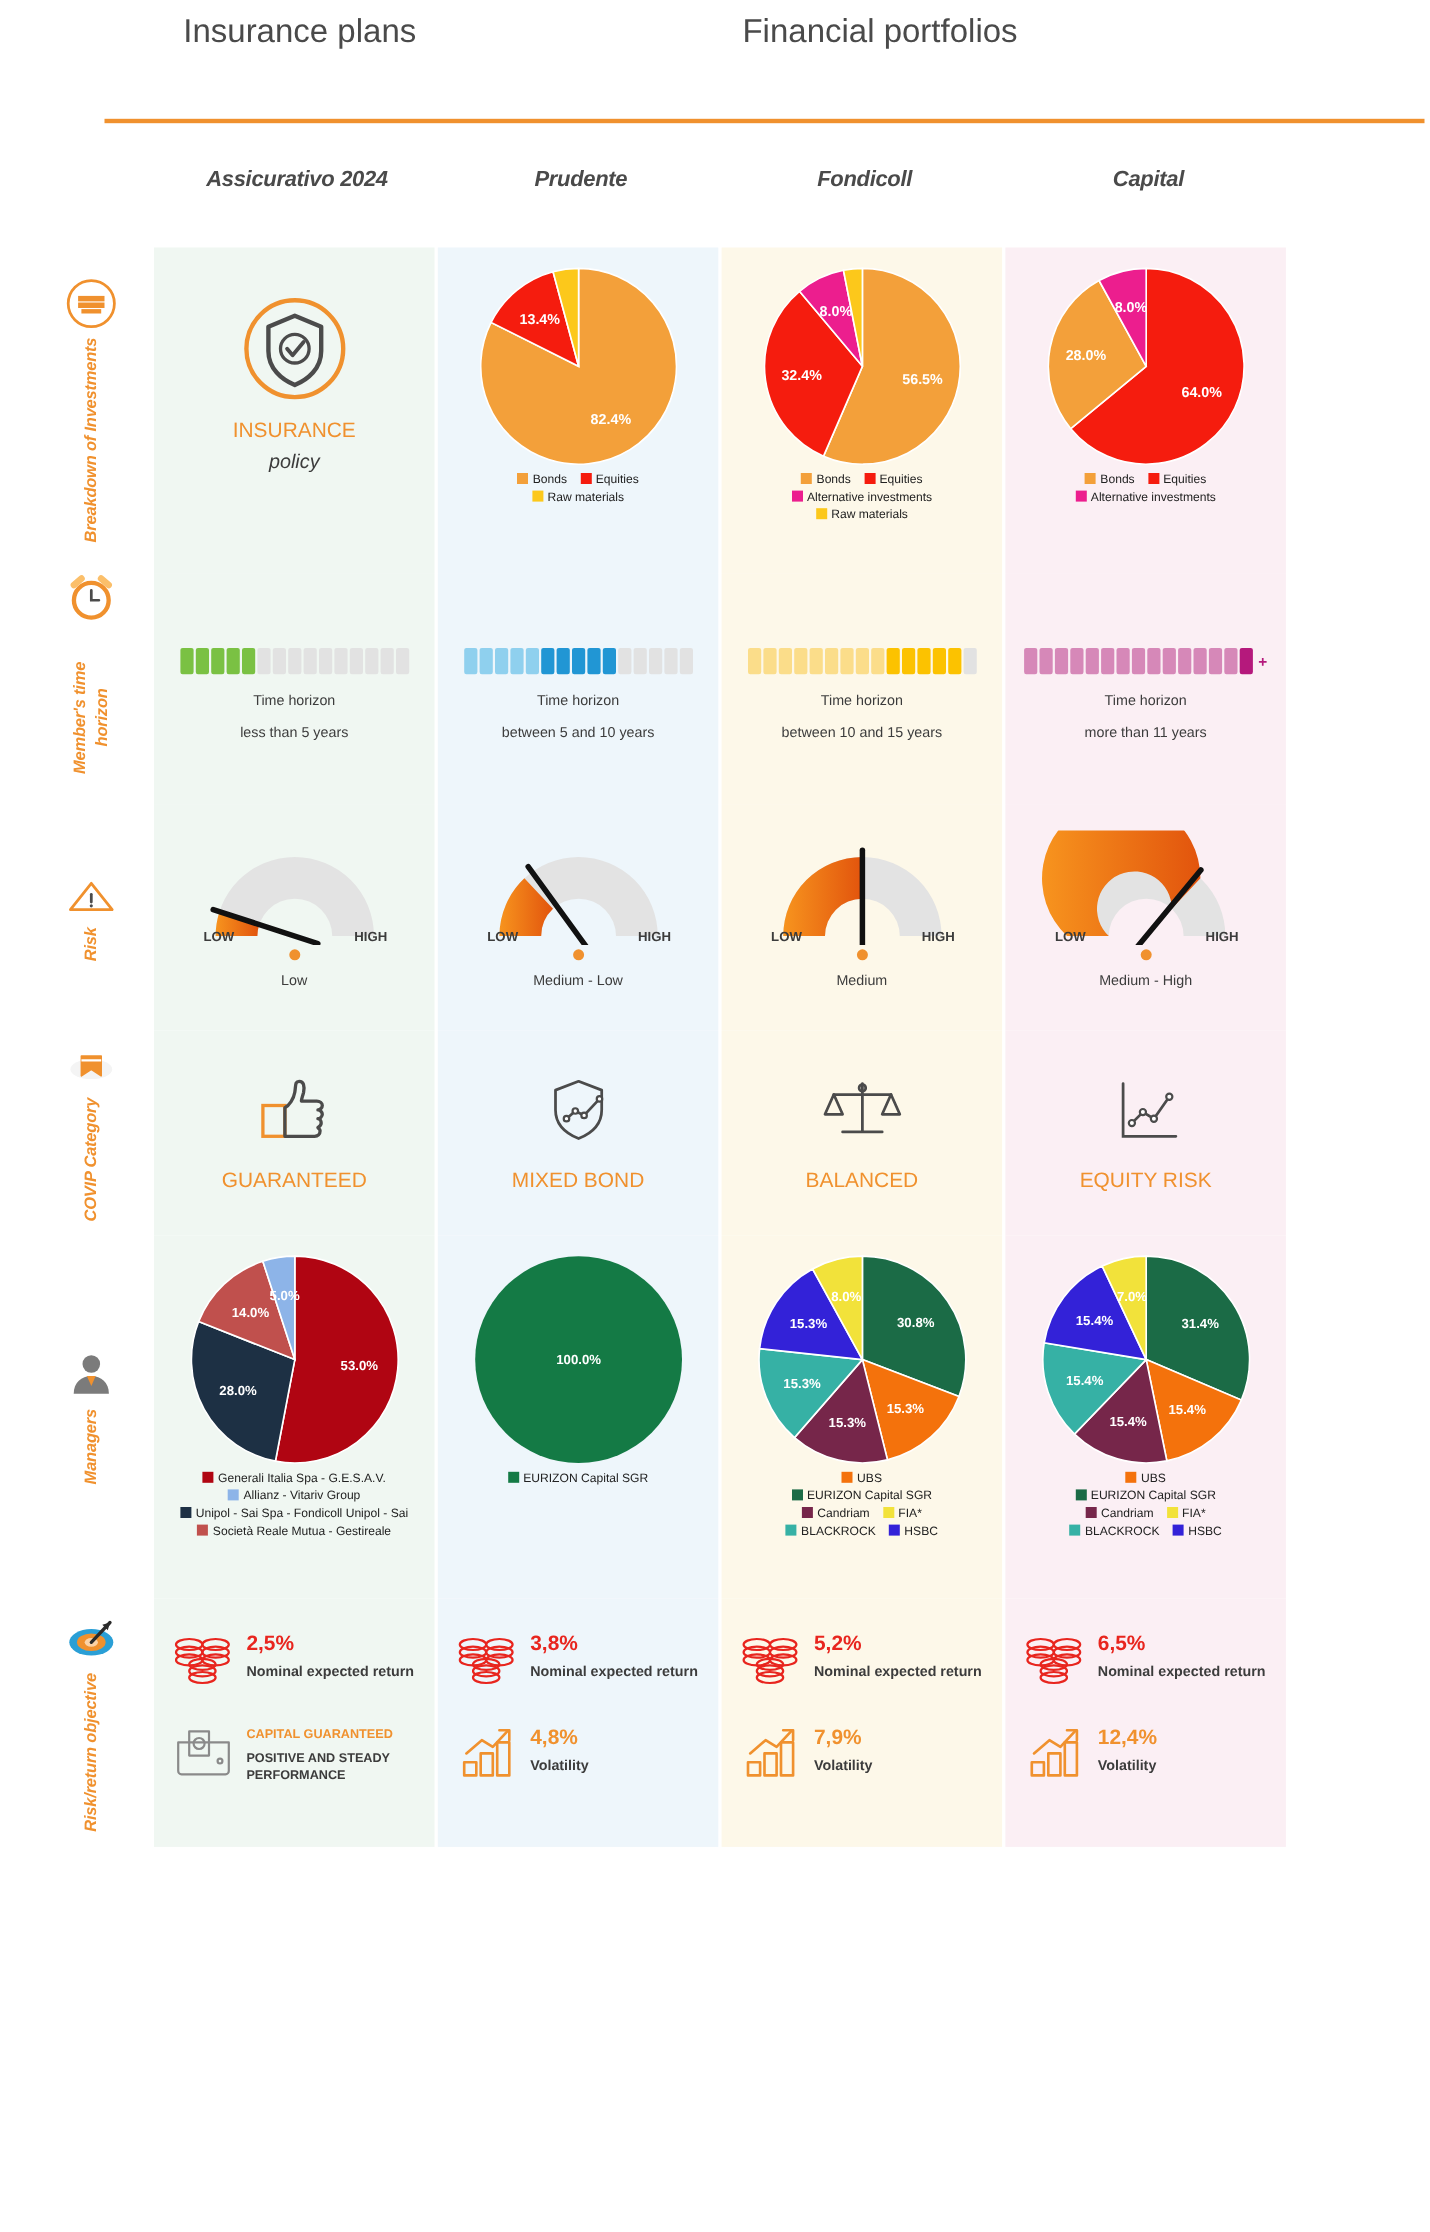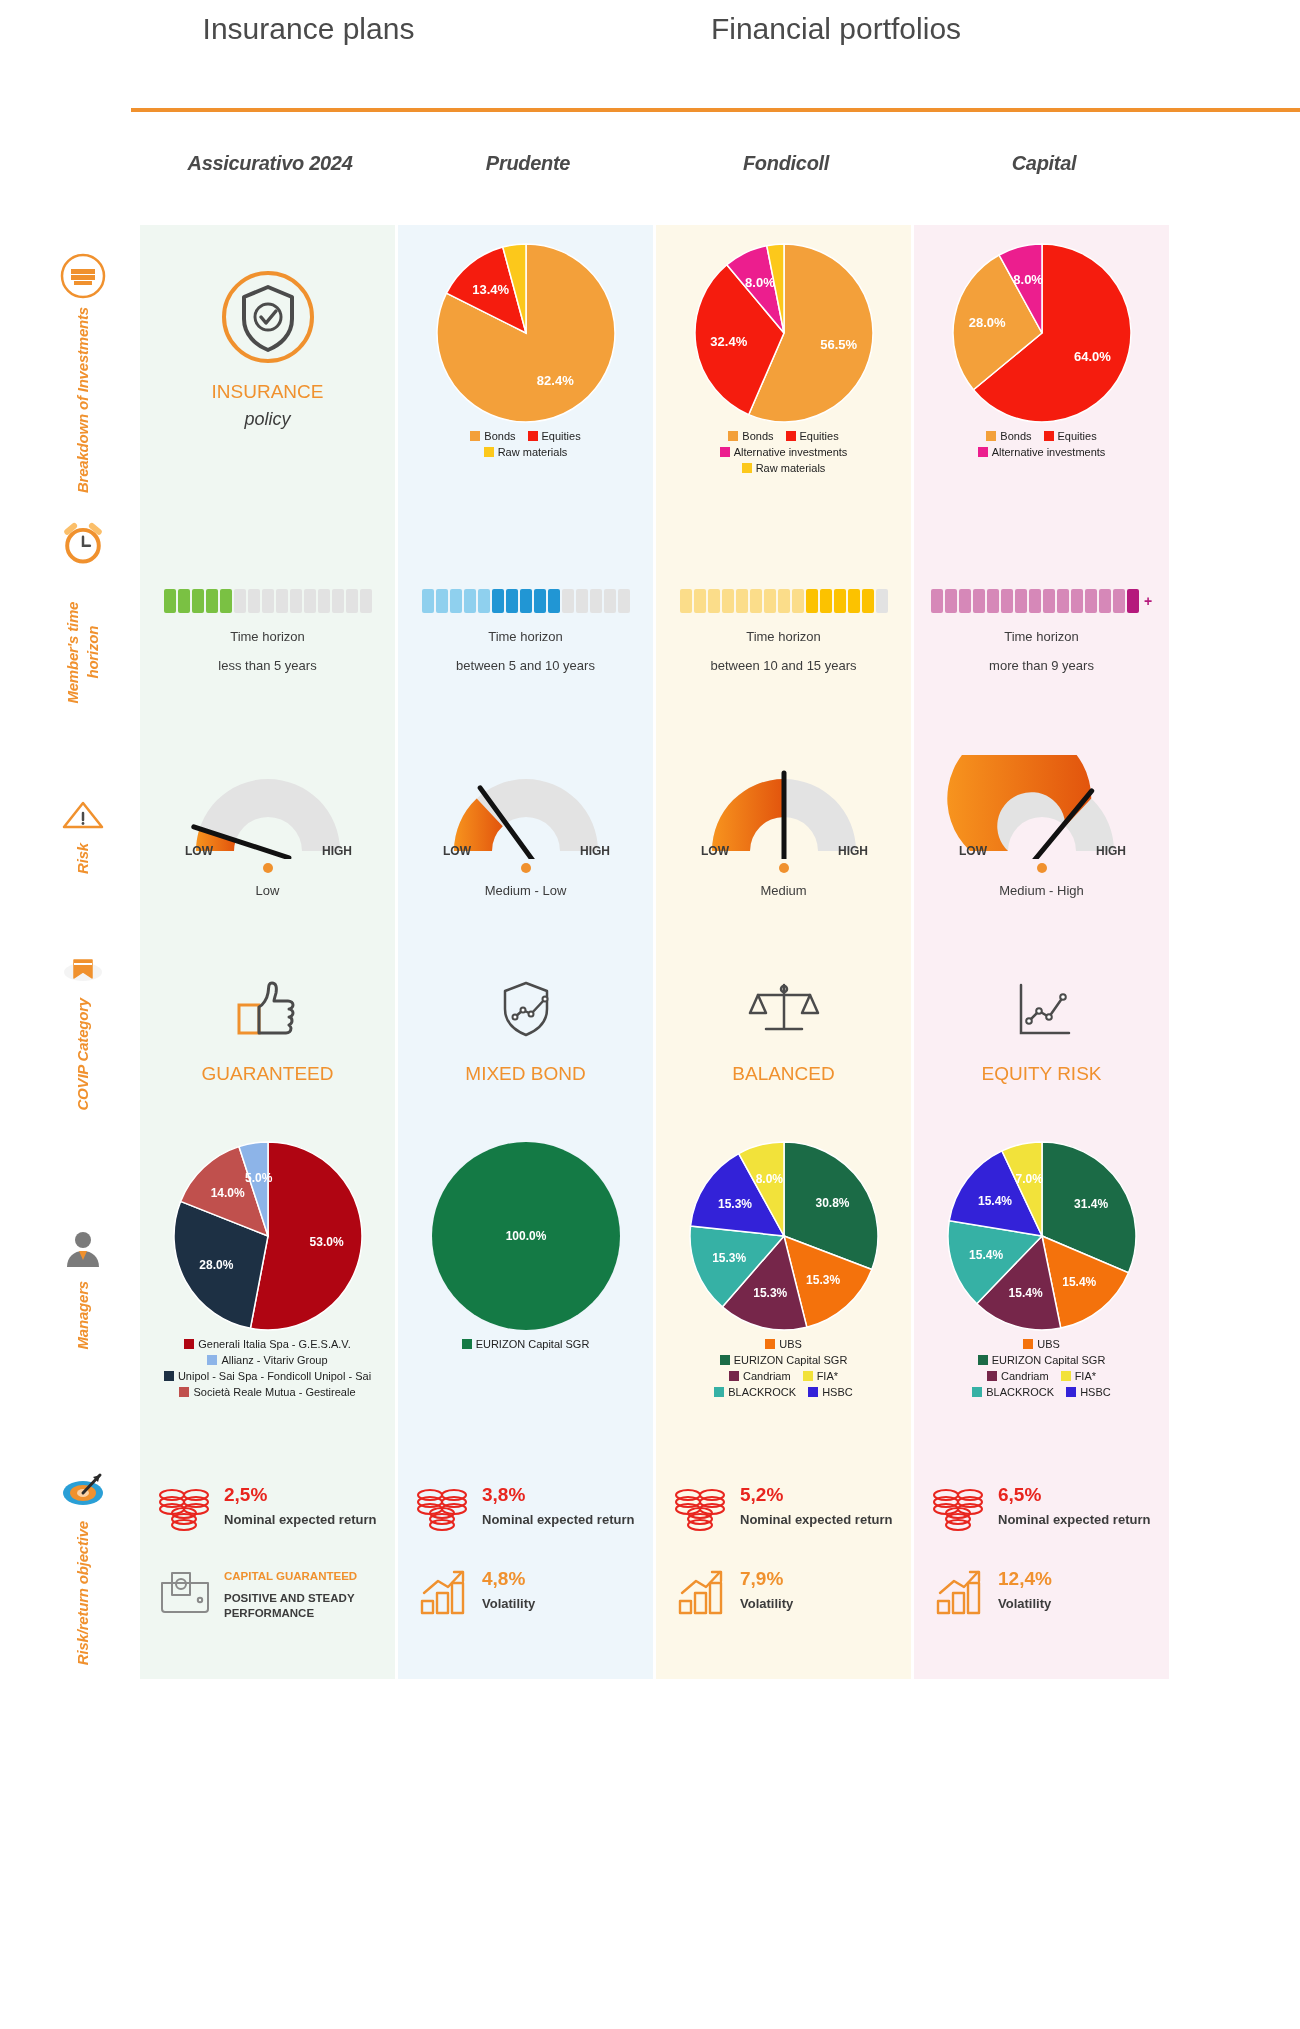--- a/index.html
+++ b/index.html
@@ -4,21 +4,21 @@
 <style>
   * { box-sizing: border-box; }
   html, body { margin:0; padding:0; }
   body {
     width:1300px; height:2029px;
     background:#ffffff;
     font-family:"Liberation Sans", sans-serif;
     color:#3c3c3c;
     overflow:hidden;
   }
-  .page { position:relative; width:1300px; height:2029px;padding-left:36px; }
+  .page { position:relative; width:1300px; height:2029px; }
 
   
   .header { position:relative; height:120px; }
   .hdr-title {
     position:absolute; text-align:center;
     font-size:30px; font-weight:400; color:#4a4a4a; line-height:1.25;
     font-family:"Liberation Sans", sans-serif;
   }
   .hdr-ins  { left:140px; top:10px; width:265px; }
   .hdr-fin  { left:400px; top:10px; width:800px; }
@@ -280,21 +280,21 @@
               <div class="th-seg" style="background: rgb(214, 136, 184);"></div>
               <div class="th-seg" style="background: rgb(214, 136, 184);"></div>
               <div class="th-seg" style="background: rgb(214, 136, 184);"></div>
               <div class="th-seg" style="background: rgb(214, 136, 184);"></div>
               <div class="th-seg" style="background: rgb(214, 136, 184);"></div>
               <div class="th-seg" style="background: rgb(214, 136, 184);"></div>
               <div class="th-seg" style="background: rgb(181, 25, 124);"></div>
               <span class="th-plus">+</span>
             </div>
             <div class="th-lbl">Time horizon</div>
-            <div class="th-val">more than 9 years</div>
+            <div class="th-val">more than 11 years</div>
           </div>
         </div>
     </div>
 
     <div class="row" style="height:206px">
       <div class="rowlabel" style="top:0;height:206px">
         <svg width="46" height="40" viewBox="0 0 46 40">
           <path d="M23 8 L42 32 H4 Z" fill="none" stroke="#f0912e" stroke-width="2.5" stroke-linejoin="round"></path>
           <path d="M23 18 v7" stroke="#4b4b4b" stroke-width="2.5" stroke-linecap="round"></path>
           <circle cx="23" cy="28.5" r="1.4" fill="#4b4b4b"></circle>

